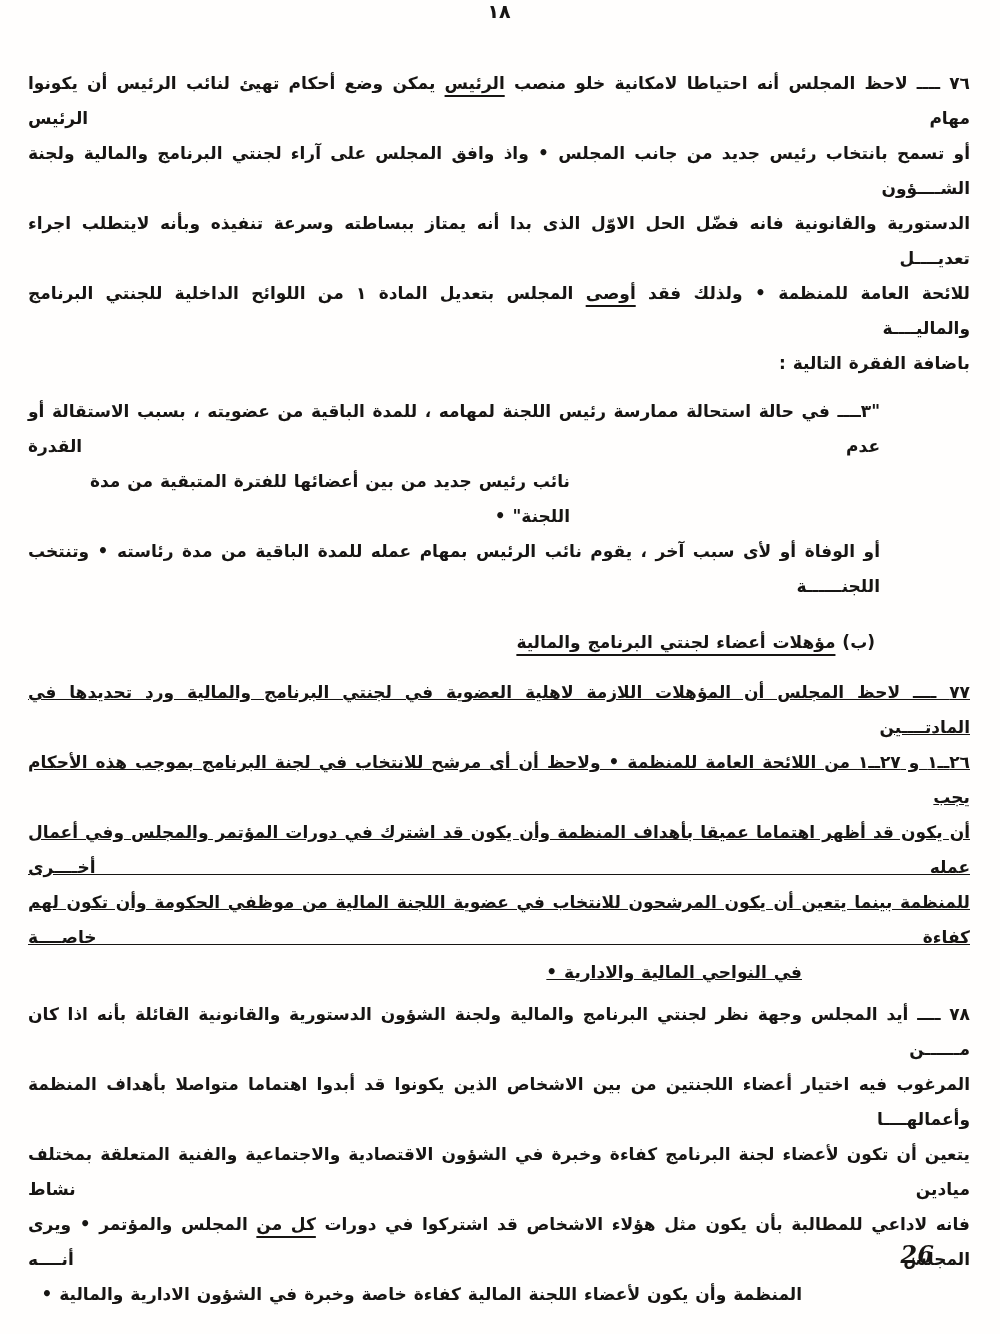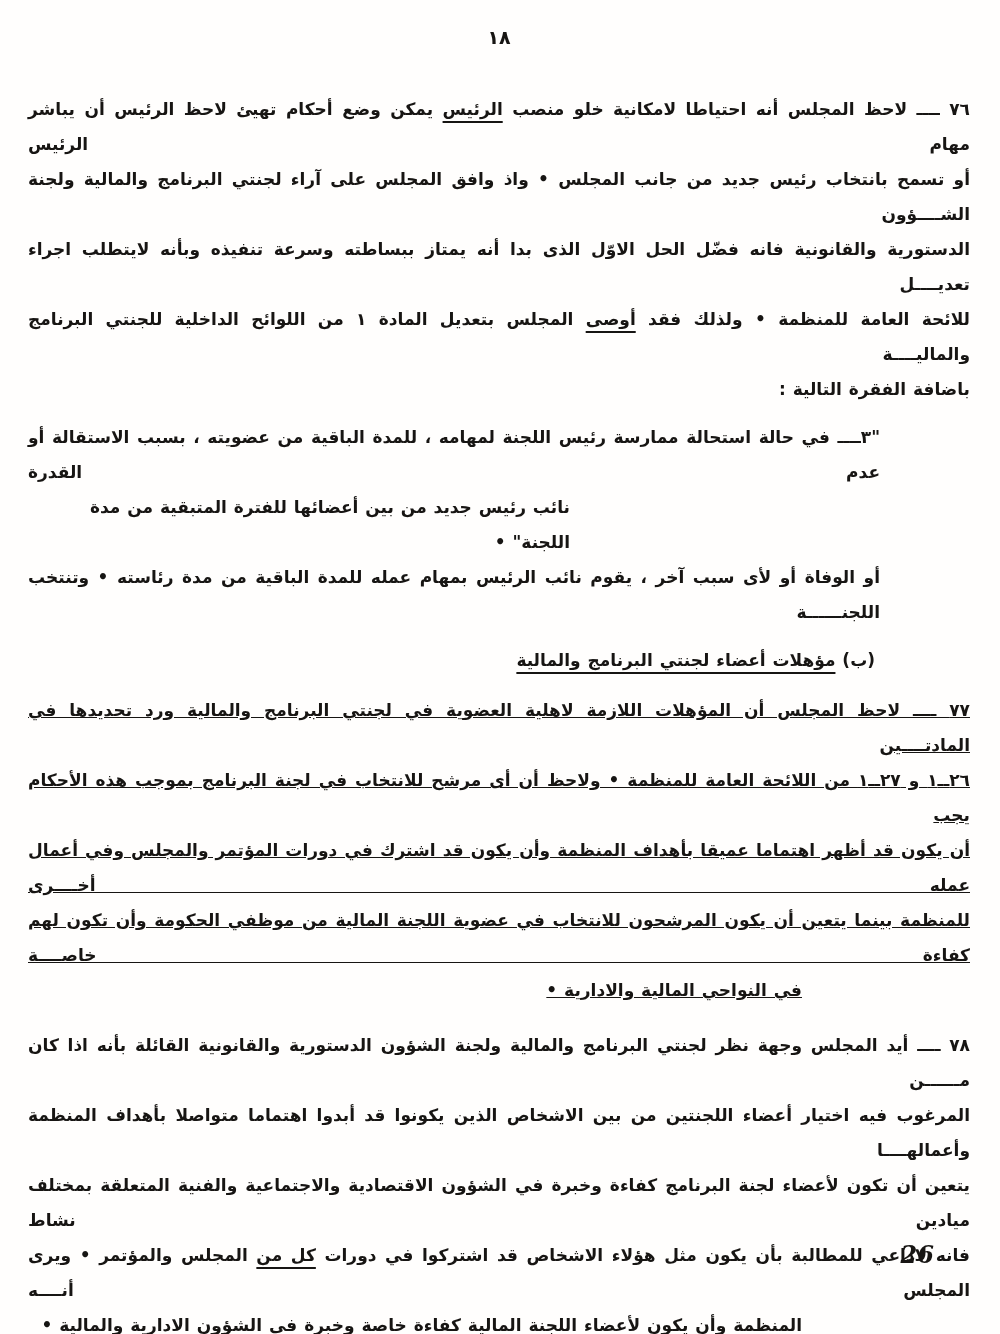--- a/index.html
+++ b/index.html
@@ -1,58 +1,58 @@
 <!DOCTYPE html>
 <html dir="rtl" lang="ar"><head>
 <meta charset="utf-8">
 <style>
   html,body{margin:0;padding:0;background:#ffffff;}
   .page{
     width:1000px;height:1334px;box-sizing:border-box;
     background:#fffefd;color:#171513;
     font-family:"DejaVu Sans",sans-serif;font-weight:700;
     direction:rtl;position:relative;overflow:hidden;
-    padding:26px 30px 0 28px;
+    padding:0 30px 0 28px;
   }
   .page-num-top{
     text-align:center;font-size:19px;letter-spacing:3px;line-height:22px;
   }
   .content{margin-top:0;}
   .block{margin:0;}
   .line{
     font-size:17px;line-height:35px;word-spacing:1px;
     text-align:justify;text-align-last:justify;
   }
   .line.nj{text-align:right;text-align-last:right;}
   .u{
     text-decoration:underline;
     text-decoration-thickness:2px;
     text-underline-offset:6px;
   }
   
   [data-name="para-76"]{margin-top:44px;}
   [data-name="quote-article-3"]{margin-top:13px;}
-  [data-name="heading-b-qualifications"]{margin-top:13px;}
+  [data-name="heading-b-qualifications"]{margin-top:21px;}
   [data-name="para-77"]{margin-top:15px;text-decoration:underline;}
-  [data-name="para-78"]{margin-top:20px;}
+  [data-name="para-78"]{margin-top:7px;}
   .page-num-bottom{
     position:absolute;top:1240px;right:66px;
     direction:ltr;font-family:"DejaVu Serif",serif;font-style:italic;
     font-size:24px;font-weight:700;
   }
 </style>
 </head>
 <body>
 
 <div class="page" data-name="scanned-document-page">
   <div class="page-num-top" data-name="page-number-top">١٨</div>
 
   <div class="content" data-name="document-content">
       <div class="block" data-name="para-76">
-        <div class="line" data-name="text-line"><span class="" data-name="text-segment">٧٦ ــــ لاحظ المجلس أنه احتياطا لامكانية خلو منصب </span><span class="u" data-name="underlined-text">الرئيس</span><span class="" data-name="text-segment"> يمكن وضع أحكام تهيئ لاحظ الرئيس أن يباشر مهام الرئيس</span></div>
+        <div class="line" data-name="text-line"><span class="" data-name="text-segment">٧٦ ــــ لاحظ المجلس أنه احتياطا لامكانية خلو منصب </span><span class="u" data-name="underlined-text">الرئيس</span><span class="" data-name="text-segment"> يمكن وضع أحكام تهيئ لنائب الرئيس أن يكونوا مهام الرئيس</span></div>
         <div class="line" data-name="text-line"><span class="" data-name="text-segment">أو تسمح بانتخاب رئيس جديد من جانب المجلس • واذ وافق المجلس على آراء لجنتي البرنامج والمالية ولجنة الشــــؤون</span></div>
         <div class="line" data-name="text-line"><span class="" data-name="text-segment">الدستورية والقانونية فانه فضّل الحل الاوّل الذى بدا أنه يمتاز ببساطته وسرعة تنفيذه وبأنه لايتطلب اجراء تعديــــل</span></div>
         <div class="line" data-name="text-line"><span class="" data-name="text-segment">للائحة العامة للمنظمة • ولذلك فقد </span><span class="u" data-name="underlined-text">أوصى</span><span class="" data-name="text-segment"> المجلس بتعديل المادة ١ من اللوائح الداخلية للجنتي البرنامج والماليــــة</span></div>
         <div class="line nj" data-name="text-line"><span class="" data-name="text-segment">باضافة الفقرة التالية :</span></div>
       </div>
       <div class="block" data-name="quote-article-3" style="padding-right: 90px;">
         <div class="line" data-name="text-line"><span class="" data-name="text-segment">"٣ــــ في حالة استحالة ممارسة رئيس اللجنة لمهامه ، للمدة الباقية من عضويته ، بسبب الاستقالة أو عدم القدرة</span></div>
         <div class="line nj" data-name="text-line" style="padding-right: 310px;"><span class="" data-name="text-segment">نائب رئيس جديد من بين أعضائها للفترة المتبقية من مدة اللجنة" •</span></div>
         <div class="line" data-name="text-line"><span class="" data-name="text-segment">أو الوفاة أو لأى سبب آخر ، يقوم نائب الرئيس بمهام عمله للمدة الباقية من مدة رئاسته • وتنتخب اللجنــــــة</span></div>
       </div>

